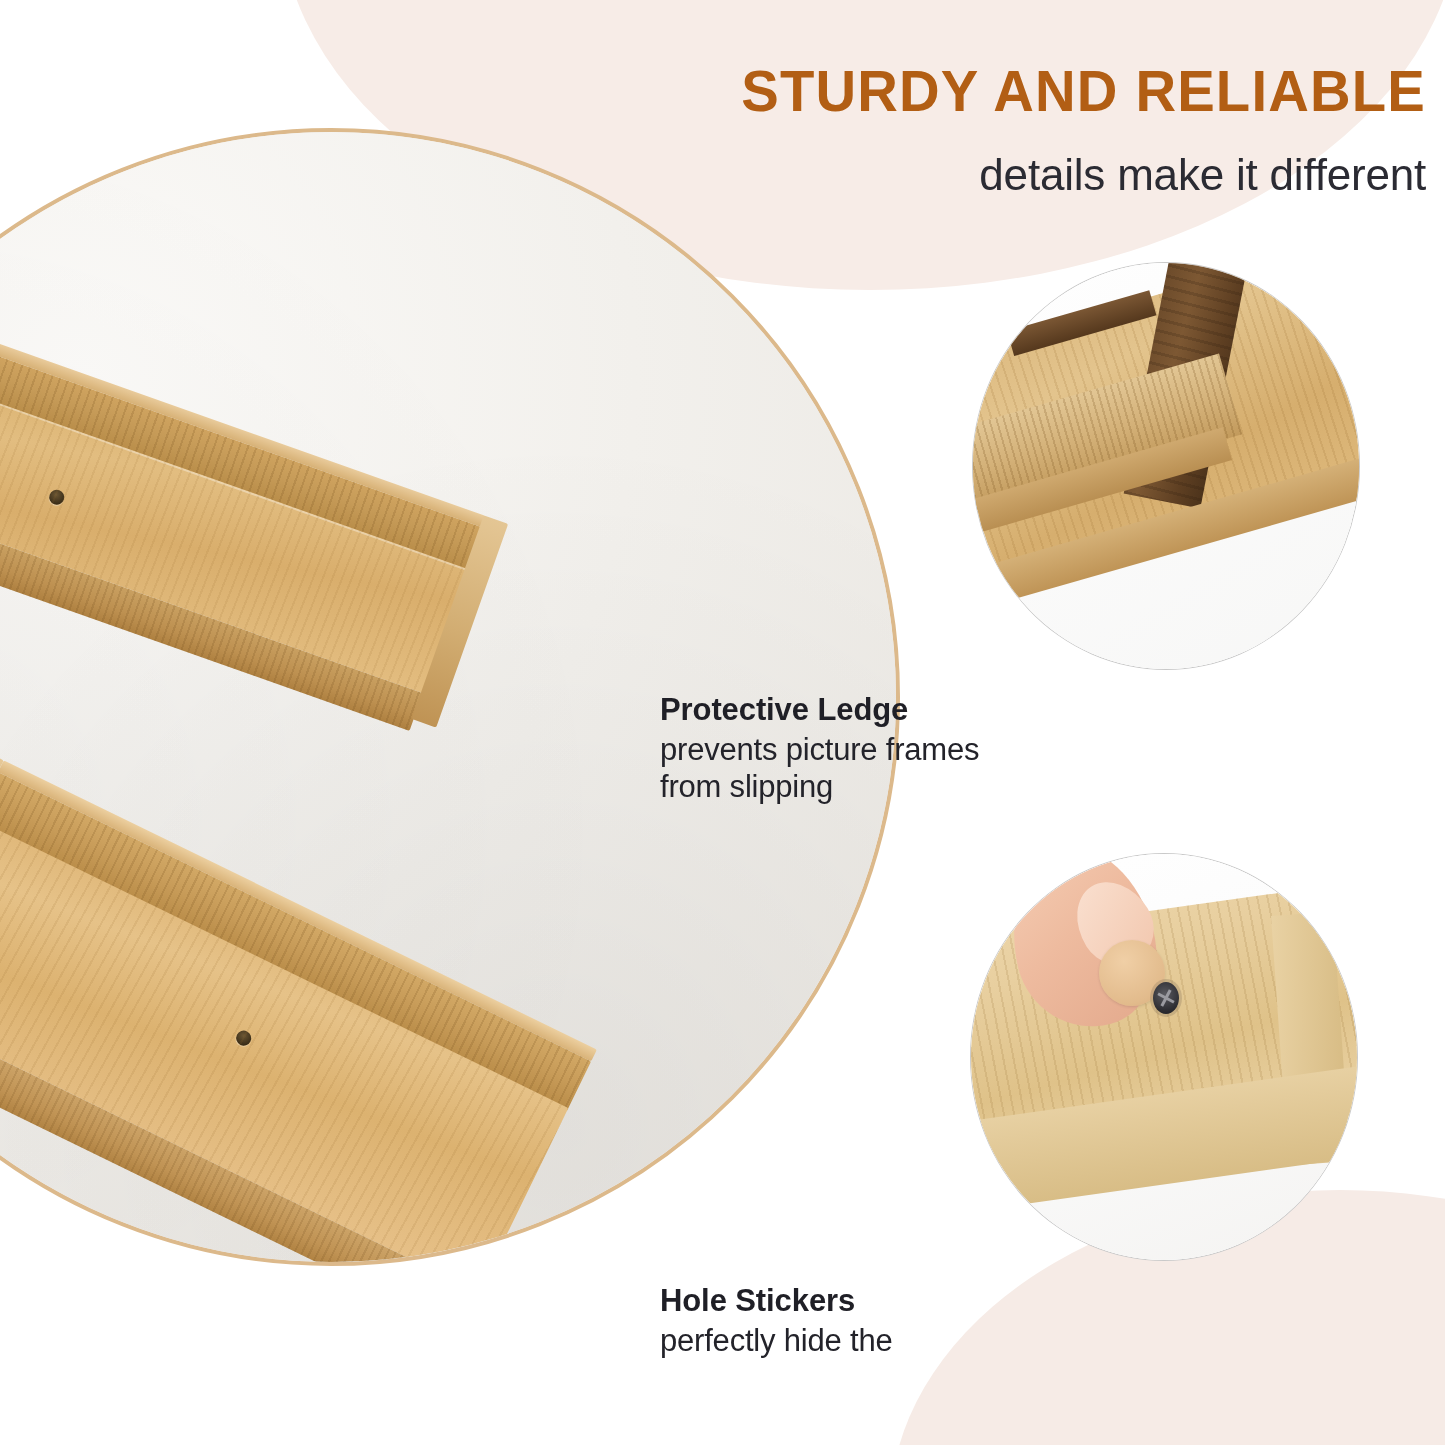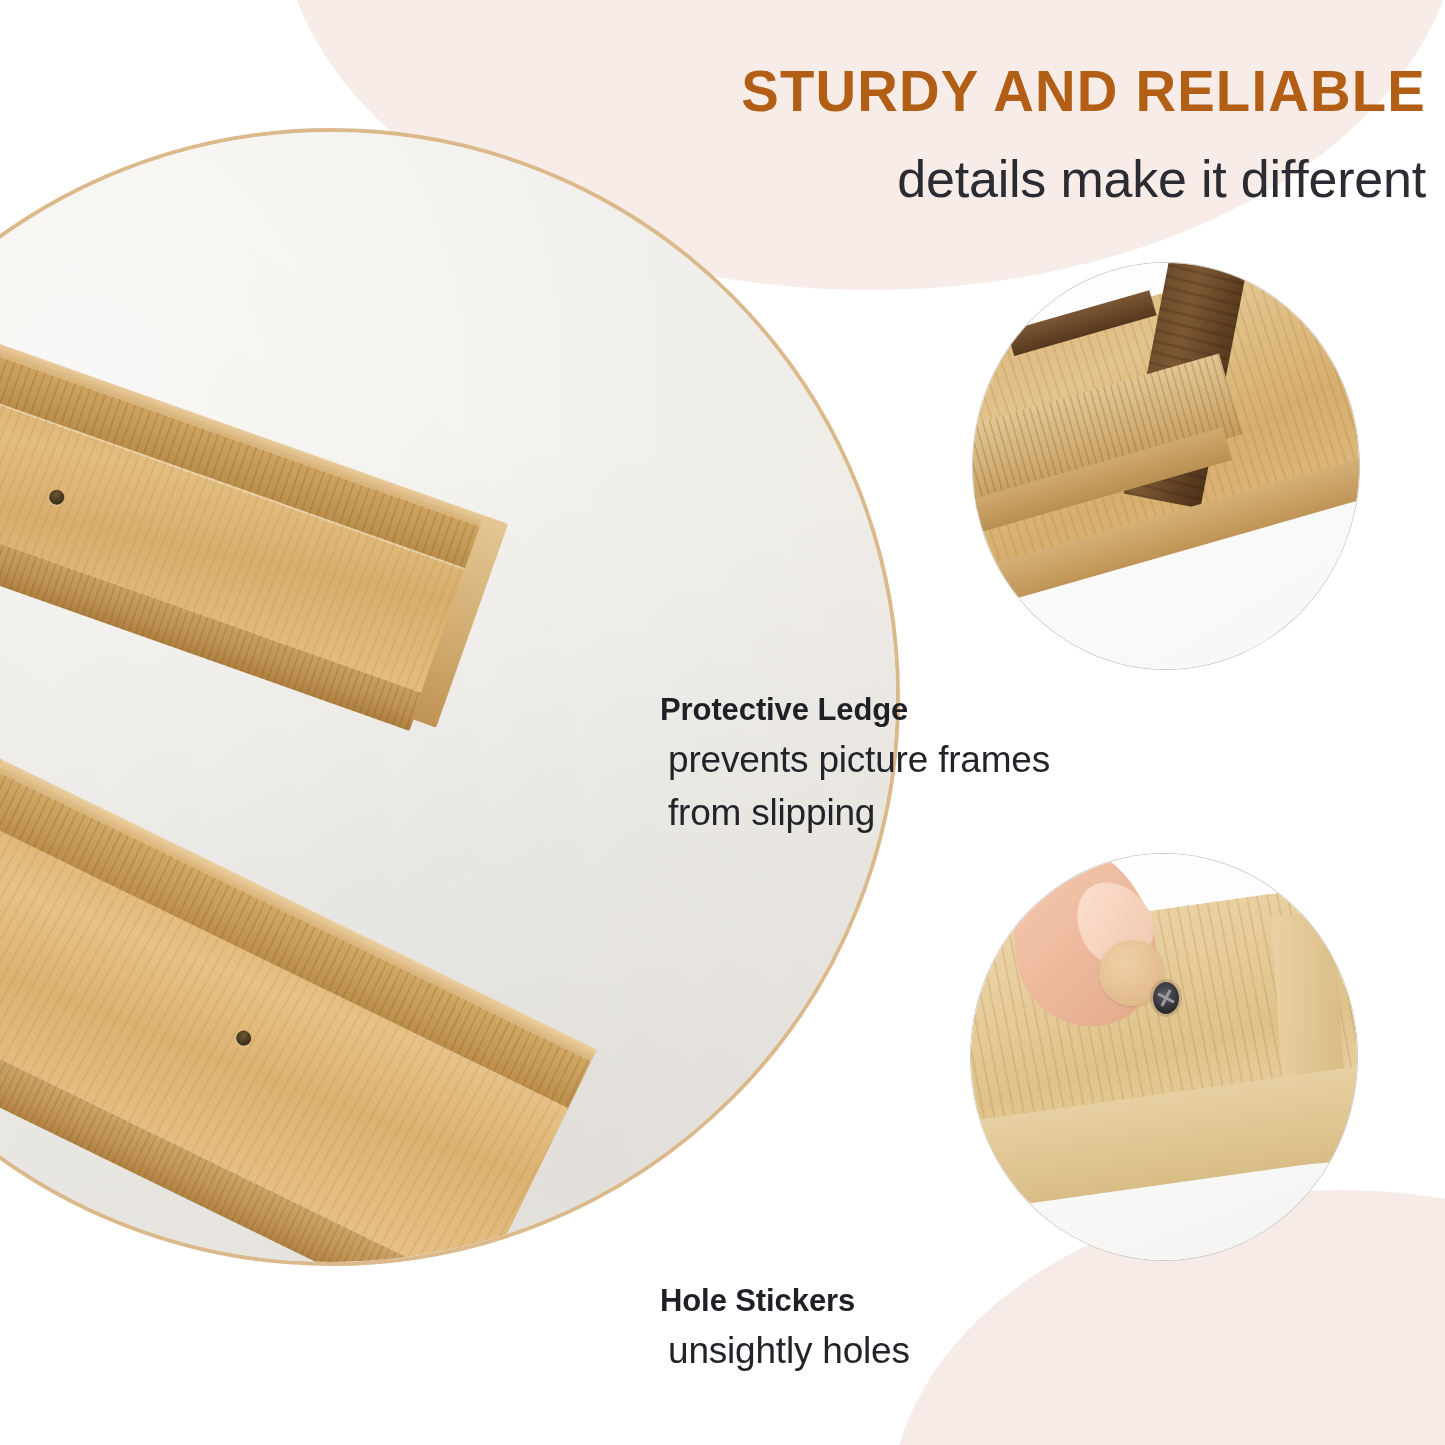--- a/index.html
+++ b/index.html
@@ -154,21 +154,21 @@
     letter-spacing:1.2px;
     color:#b25e14;
     white-space:nowrap;
     font-family:"Liberation Sans", sans-serif;
     transform:scaleX(.97);
     transform-origin:right center;
   }
   .subheadline{
     position:absolute;left:18px;top:152px;width:808px;
     text-align:right;
-    font-size:52px;line-height:1.05;
+    font-size:44px;line-height:1.05;
     font-weight:400;
     color:#2b2b33;
     white-space:nowrap;
     letter-spacing:-.2px;
   }
 
   
   .inset{
     position:absolute;
     width:388px;height:408px;
@@ -290,22 +290,22 @@
 
   
   .caption{position:absolute;width:720px;left:60px;text-align:left;color:#1f1f26;}
   .caption-top{top:692px;}
   .caption-bottom{top:1283px;}
   .cap-title{
     font-size:31px;font-weight:700;line-height:1.18;letter-spacing:-.1px;
     margin:0 0 2px 0;
   }
   .cap-line{
-    font-size:37px;font-weight:400;line-height:1.22;letter-spacing:-.2px;
-    margin:8px;color:#23232a;
+    font-size:31px;font-weight:400;line-height:1.22;letter-spacing:-.2px;
+    margin:0;color:#23232a;
   }
 </style>
 </head>
 <body>
 
 <div class="canvas">
 
   <div class="blob blob-top"></div>
   <div class="blob blob-bottom"></div>
 
@@ -366,17 +366,17 @@
         <div class="bi-thumb">
           <div class="bi-nail"></div>
         </div>
         <div class="bi-sticker"></div>
         <div class="bi-screw"></div>
       </div>
     </div>
 
     <div class="caption caption-bottom">
       <p class="cap-title">Hole Stickers</p>
-      <p class="cap-line">unsightly holes</p>
+      <p class="cap-line">perfectly hide the</p>
     </div>
 
   </div>
 </div>
 
 </body></html>

